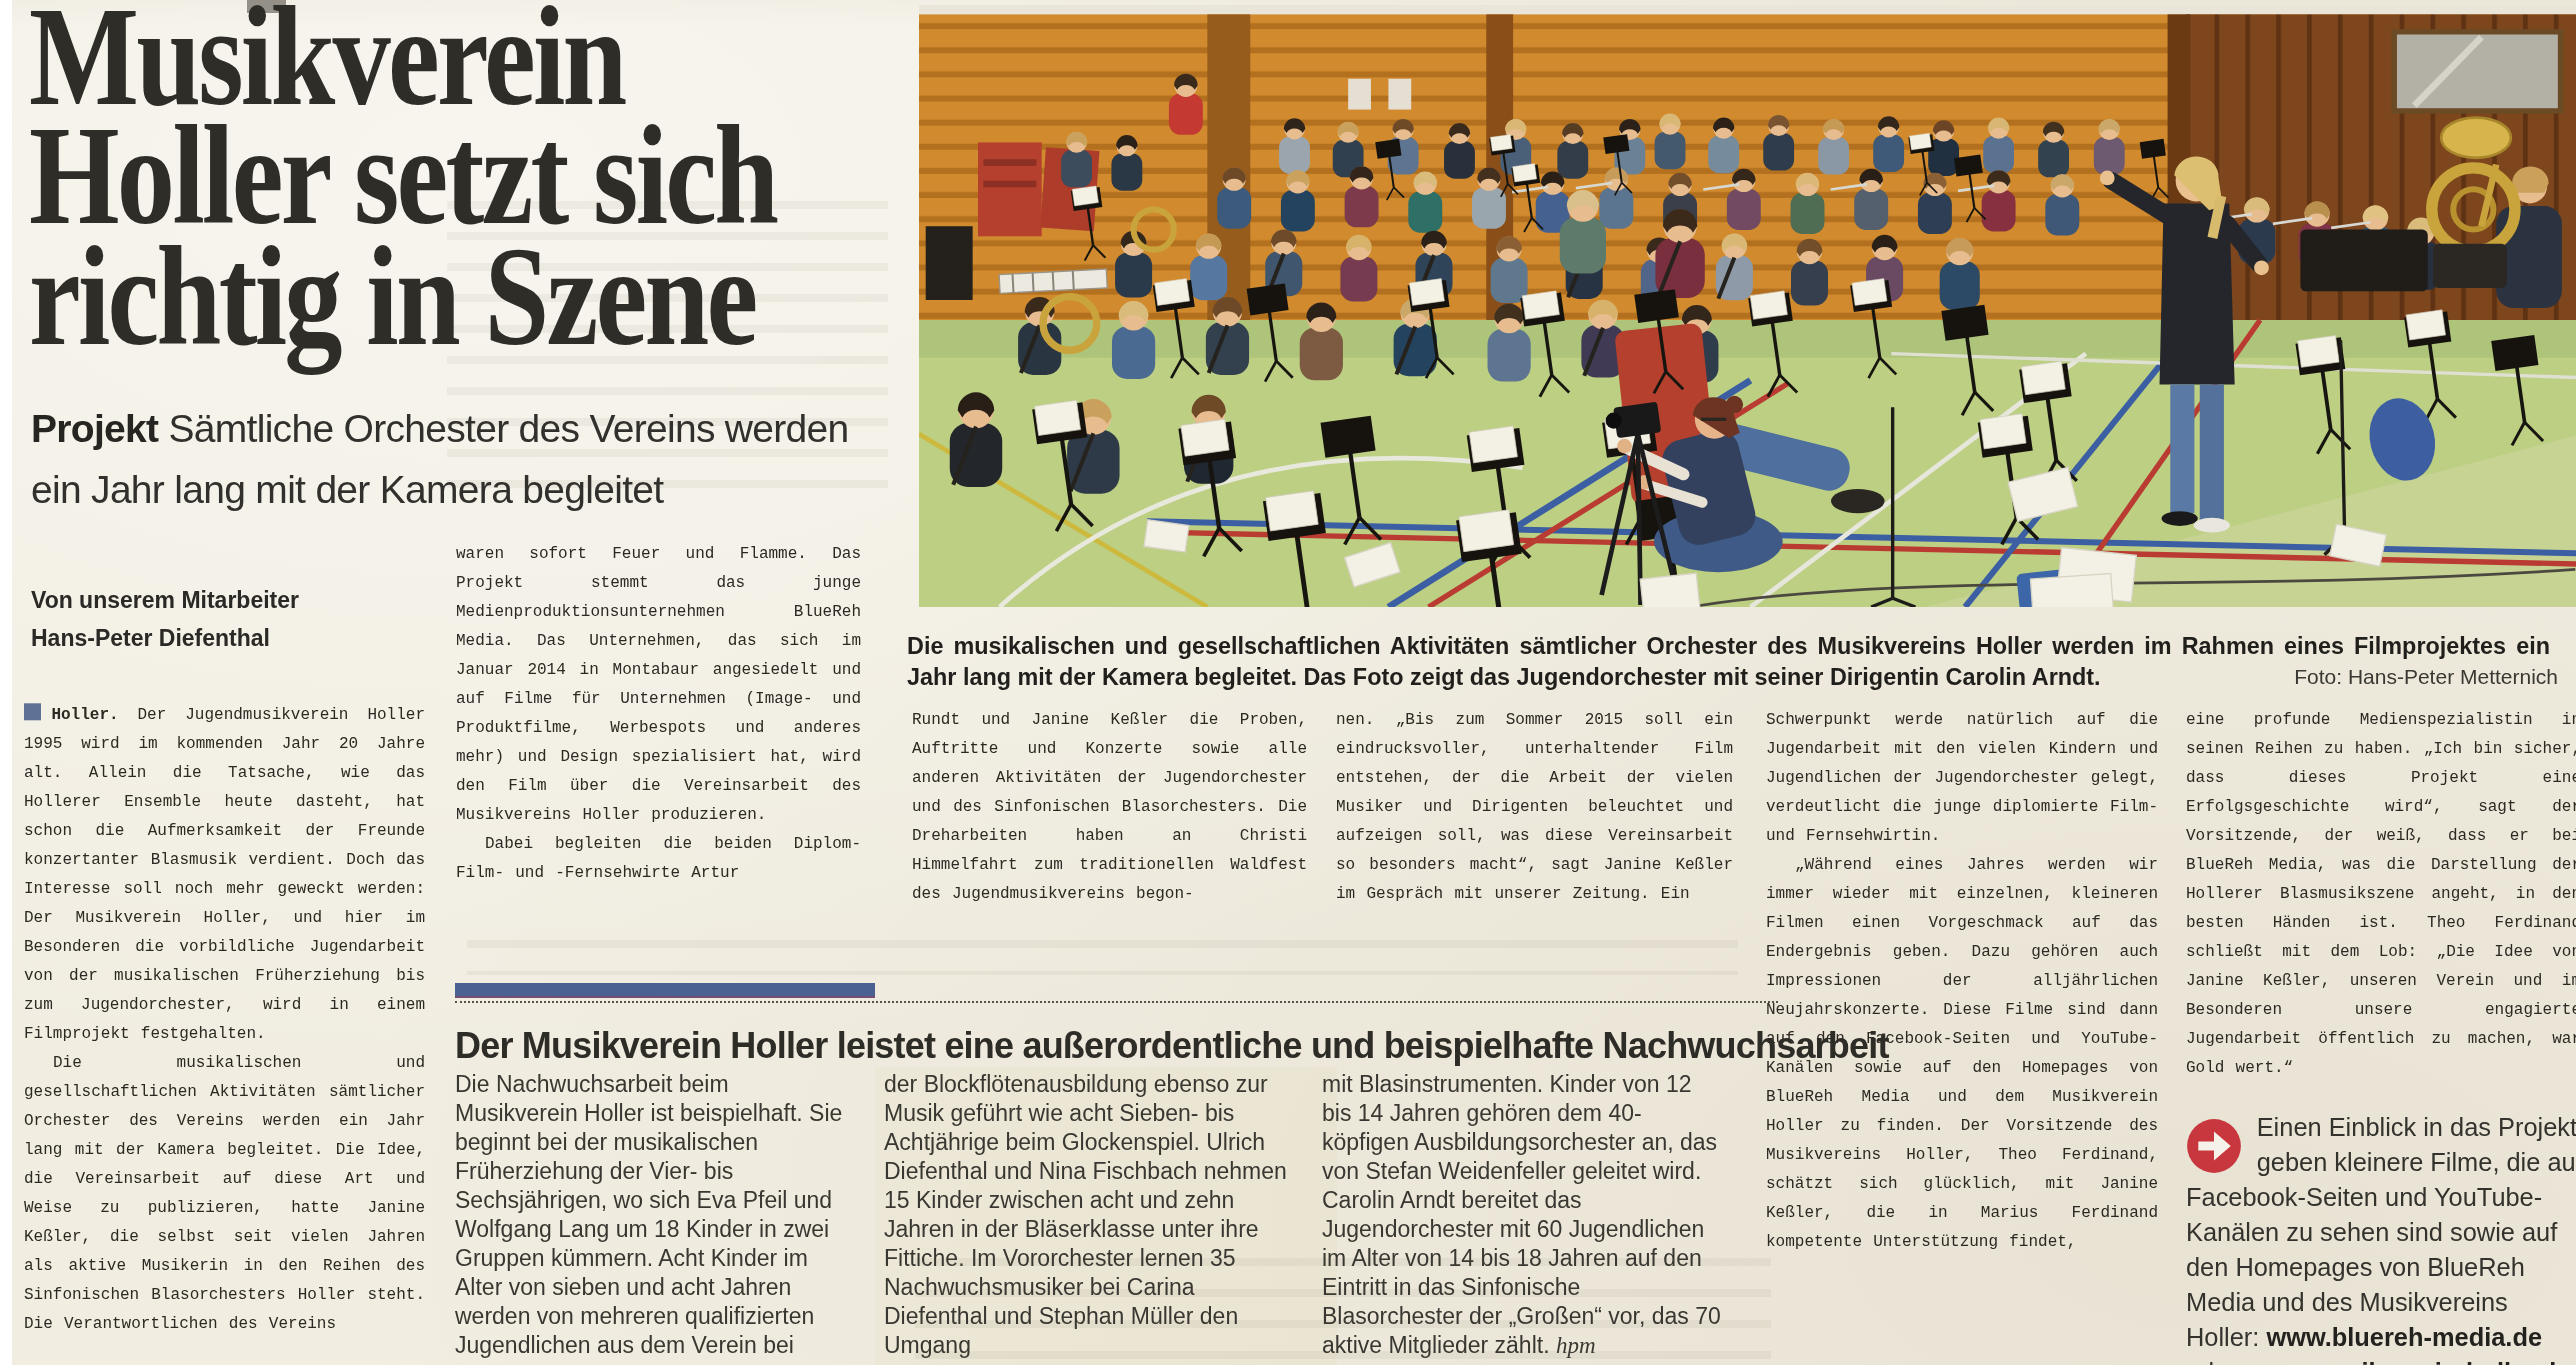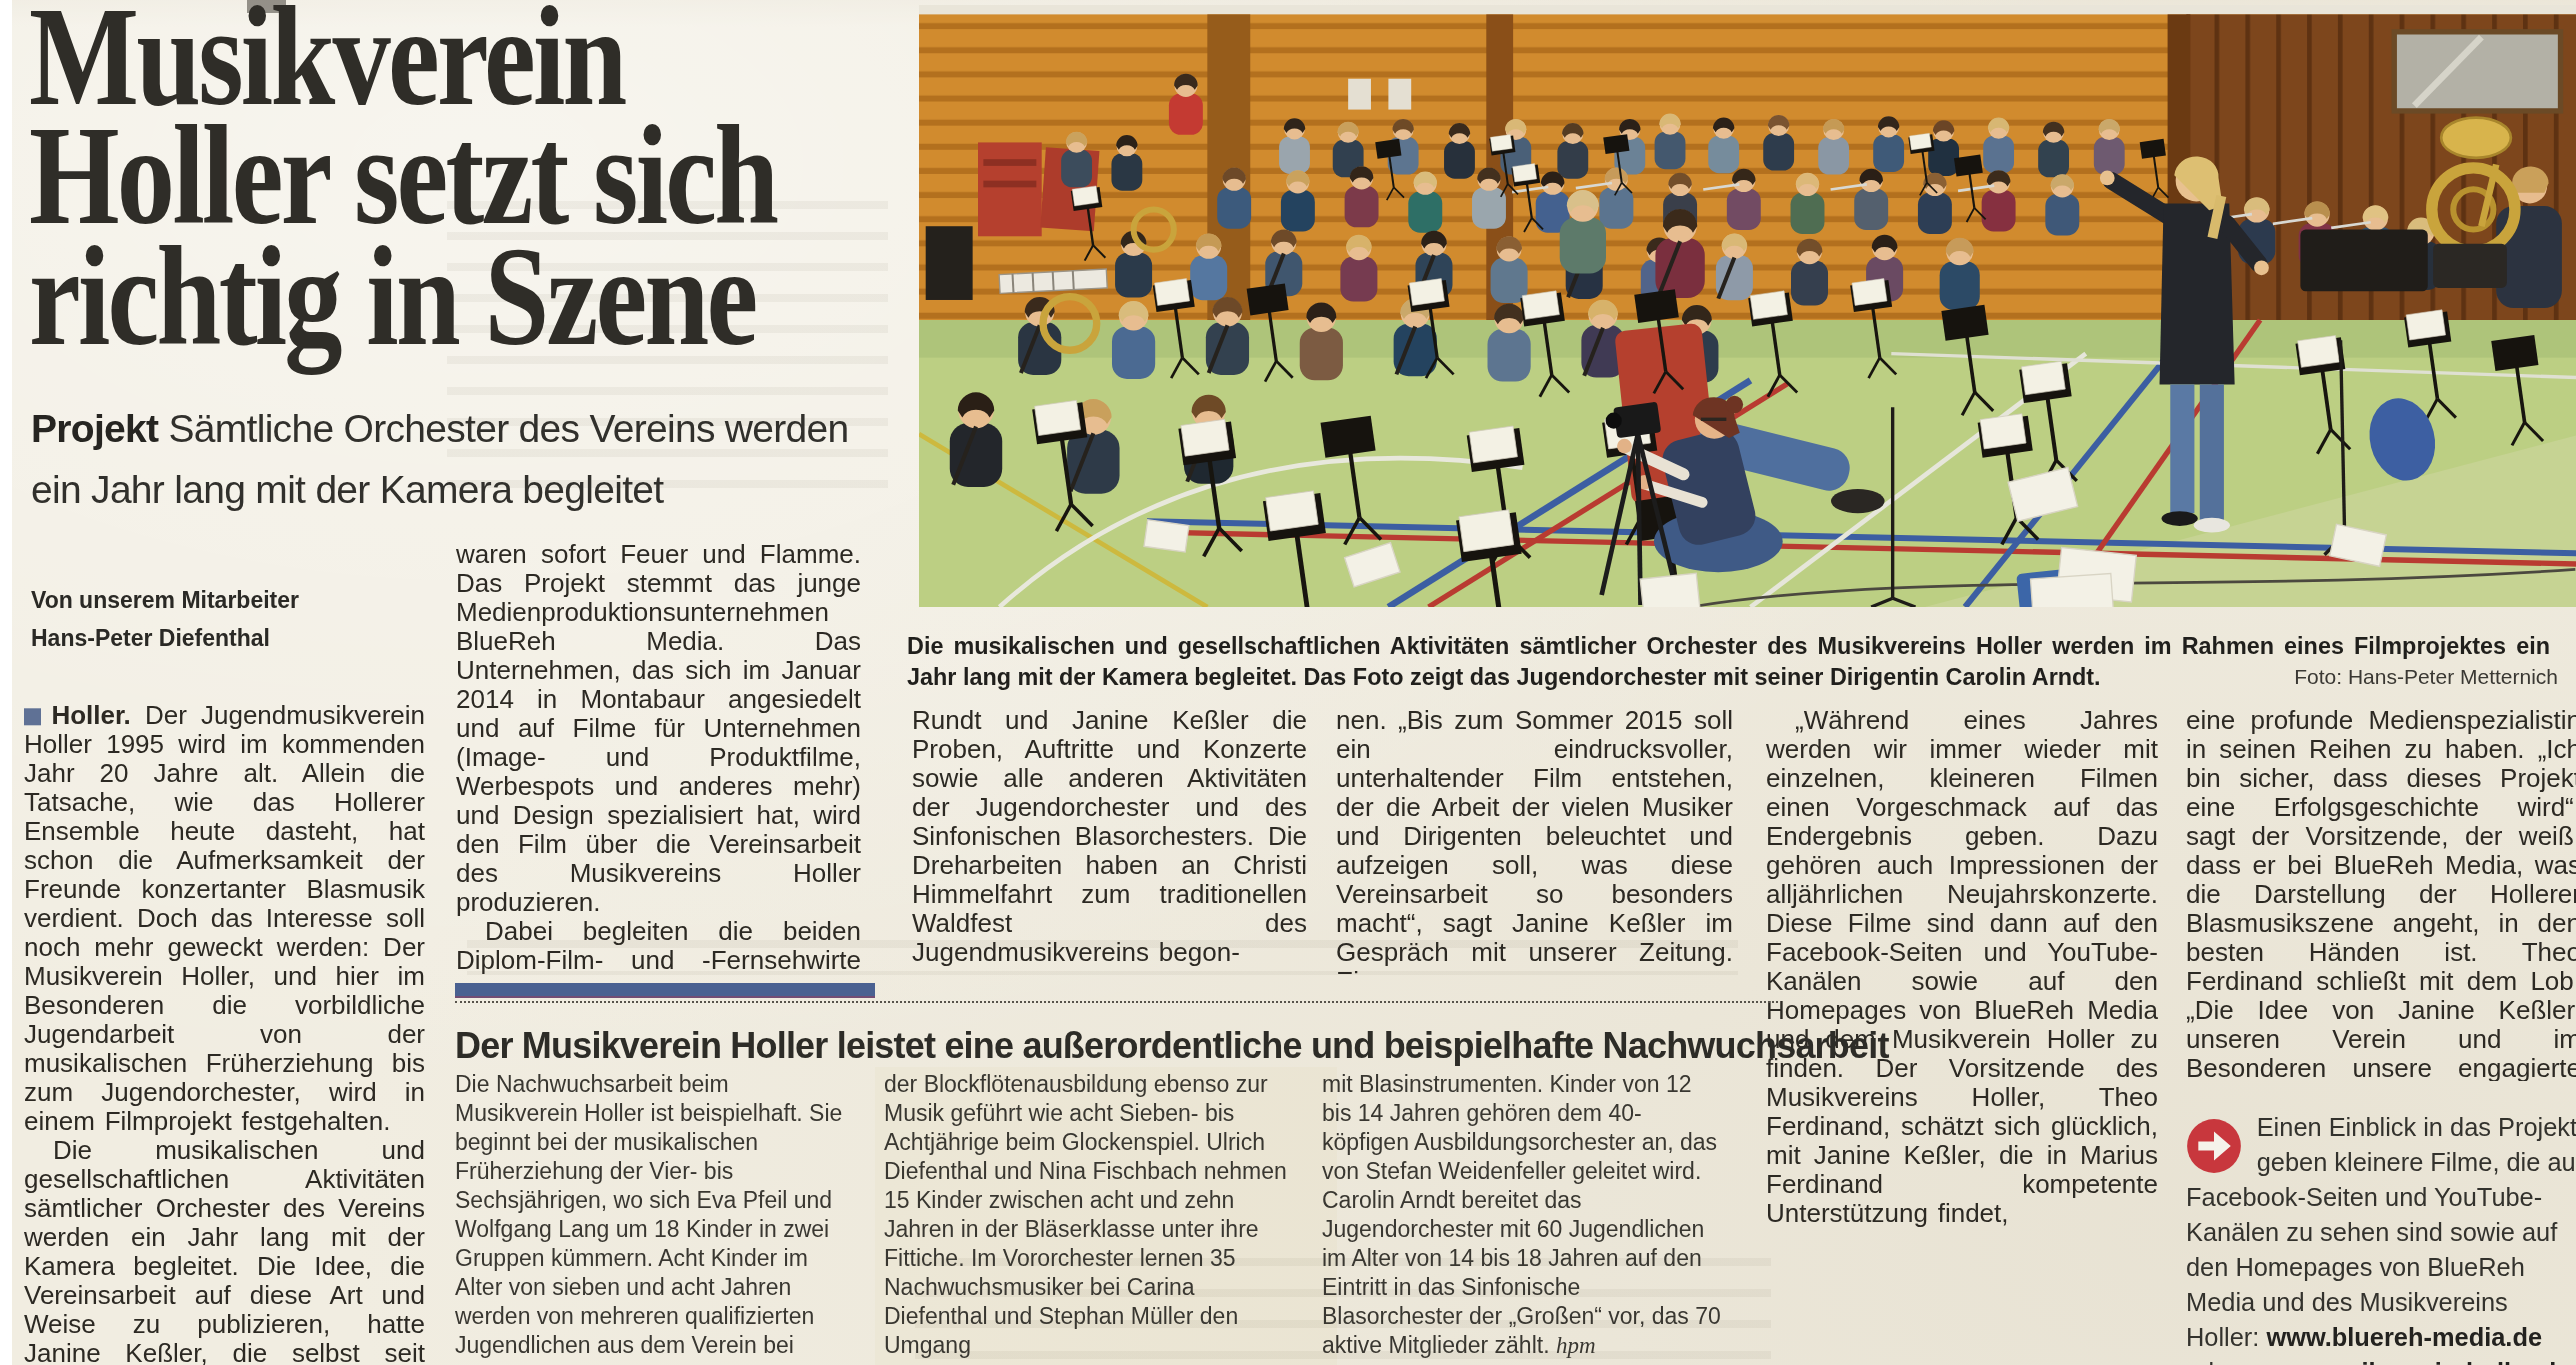--- a/index.html
+++ b/index.html
@@ -21,22 +21,22 @@
     transform:scaleX(.82);transform-origin:0 0;}
 
   
   .stand{position:absolute;left:19px;white-space:nowrap;
     font-size:39px;line-height:47px;letter-spacing:-0.7px;color:#31302c;}
   .stand b{font-weight:700;color:#262521;}
 
   .byline{position:absolute;left:19px;font-size:23px;font-weight:700;color:#2a2925;white-space:nowrap;}
 
   
-  .serifcol{position:absolute;font-family:Liberation Sans, sans-serif;
-    font-size:26px;line-height:29px;text-align:justify;color:#2c2923;
+  .serifcol{position:absolute;font-family:Liberation Mono, monospace;
+    font-size:16px;line-height:29px;text-align:justify;color:#2c2923;
     word-spacing:.10em;overflow:hidden;}
   .serifcol p{margin:0;}
   .serifcol p.ind{text-indent:29px;}
   .sq{display:inline-block;width:16.7px;height:16.7px;background:#5f7195;margin-right:10.7px;transform:translateY(1.3px);}
   .lead{font-weight:700;}
 
   
   .photo{position:absolute;left:907px;top:5.4px;width:1663px;height:602px;background:#c8c2b2;overflow:hidden;}
   .photo svg{display:block;width:100%;height:100%;}
 
@@ -99,20 +99,21 @@
 
   <div class="serifcol" style="left:900px;top:706px;width:395px;height:268px;">
     <p>Rundt und Janine Keßler die Proben, Auftritte und Konzerte sowie alle anderen Aktivitäten der Jugendorchester und des Sinfonischen Blasorchesters. Die Dreharbeiten haben an Christi Himmelfahrt zum traditionellen Waldfest des Jugendmusikvereins begon-</p>
   </div>
 
   <div class="serifcol" style="left:1324px;top:706px;width:397px;height:268px;">
     <p>nen. „Bis zum Sommer 2015 soll ein eindrucksvoller, unterhaltender Film entstehen, der die Arbeit der vielen Musiker und Dirigenten beleuchtet und aufzeigen soll, was diese Vereinsarbeit so besonders macht“, sagt Janine Keßler im Gespräch mit unserer Zeitung. Ein</p>
   </div>
 
   <div class="serifcol" style="left:1754px;top:706px;width:392px;height:660px;">
+    <p>Schwerpunkt werde natürlich auf die Jugendarbeit mit den vielen Kindern und Jugendlichen der Jugendorchester gelegt, verdeutlicht die junge diplomierte Film- und Fernsehwirtin.</p>
     <p class="ind">„Während eines Jahres werden wir immer wieder mit einzelnen, kleineren Filmen einen Vorgeschmack auf das Endergebnis geben. Dazu gehören auch Impressionen der alljährlichen Neujahrskonzerte. Diese Filme sind dann auf den Facebook-Seiten und YouTube-Kanälen sowie auf den Homepages von BlueReh Media und dem Musikverein Holler zu finden. Der Vorsitzende des Musikvereins Holler, Theo Ferdinand, schätzt sich glücklich, mit Janine Keßler, die in Marius Ferdinand kompetente Unterstützung findet,</p>
   </div>
 
   <div class="serifcol" style="left:2174px;top:706px;width:395px;height:375px;">
     <p>eine profunde Medienspezialistin in seinen Reihen zu haben. „Ich bin sicher, dass dieses Projekt eine Erfolgsgeschichte wird“, sagt der Vorsitzende, der weiß, dass er bei BlueReh Media, was die Darstellung der Hollerer Blasmusikszene angeht, in den besten Händen ist. Theo Ferdinand schließt mit dem Lob: „Die Idee von Janine Keßler, unseren Verein und im Besonderen unsere engagierte Jugendarbeit öffentlich zu machen, war Gold wert.“</p>
   </div>
 
   <div class="photo">
     <svg viewBox="0 0 2480 898" preserveAspectRatio="none">
       <defs>

